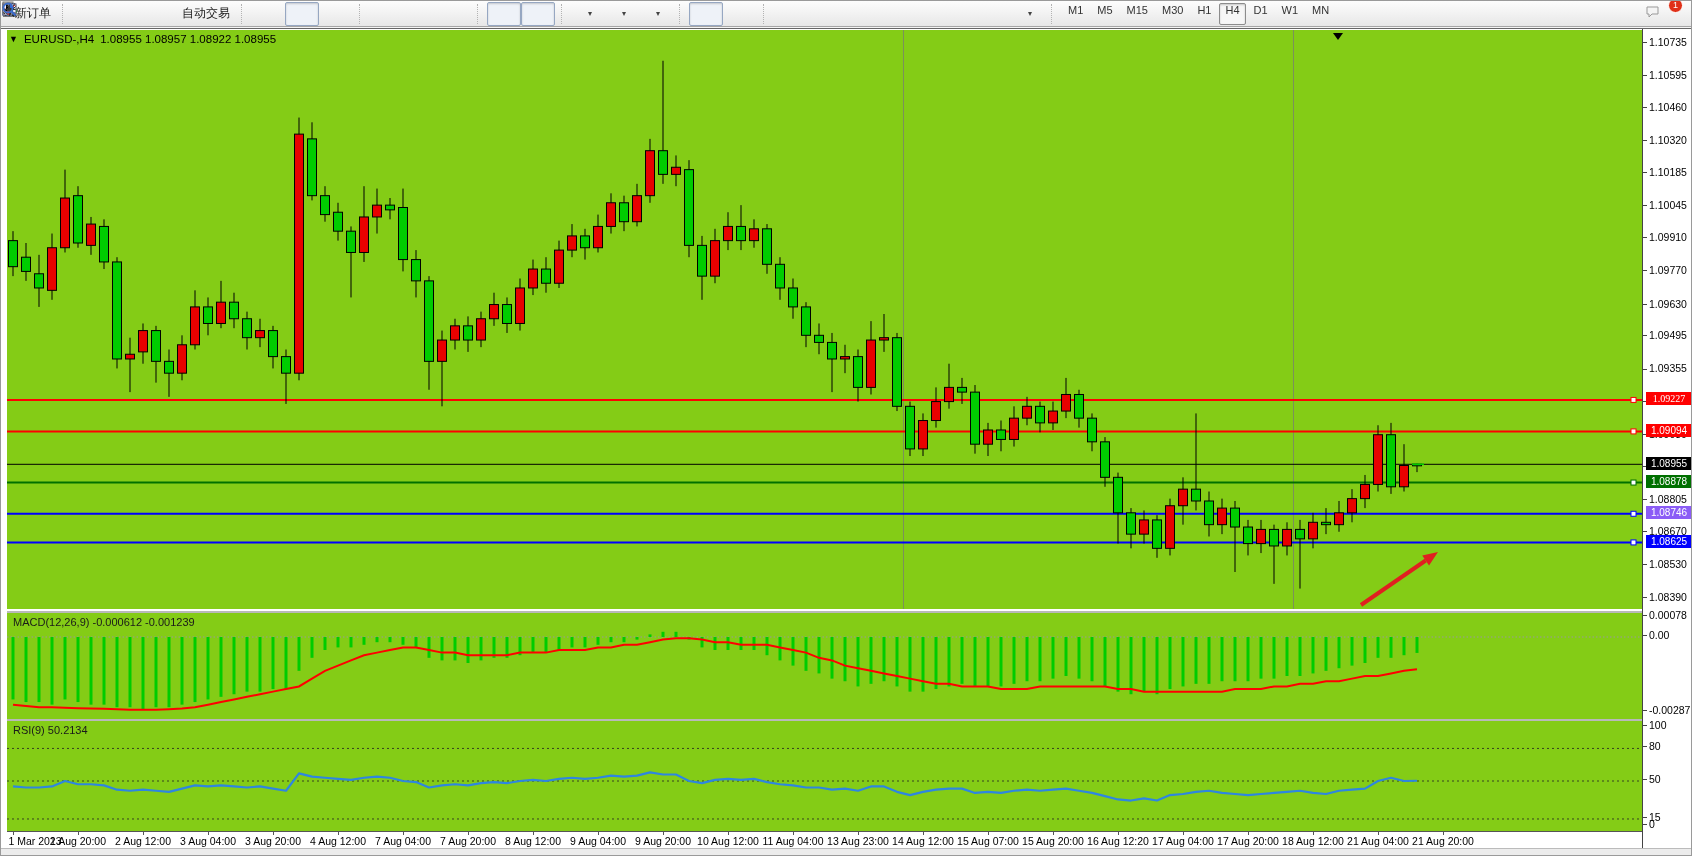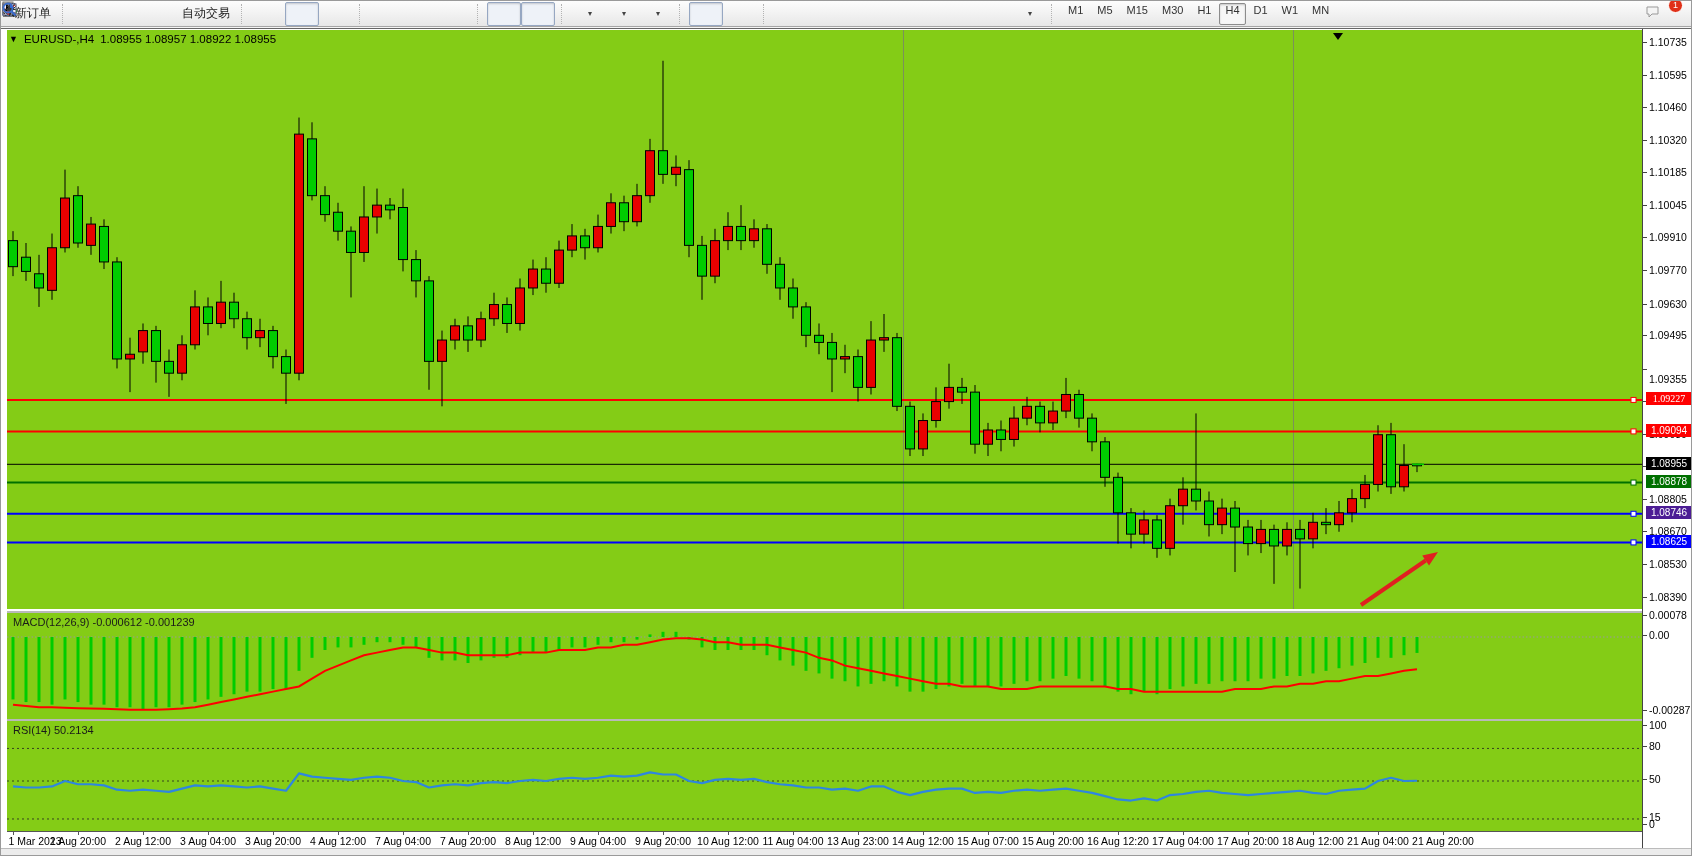--- a/index.html
+++ b/index.html
@@ -676,21 +676,21 @@
           <line x1="1345" y1="24" x2="1345" y2="52.622" stroke="#00cc00" stroke-width="3"></line>
           <line x1="1358" y1="24" x2="1358" y2="50.019999999999996" stroke="#00cc00" stroke-width="3"></line>
           <line x1="1371" y1="24" x2="1371" y2="44.816" stroke="#00cc00" stroke-width="3"></line>
           <line x1="1384" y1="24" x2="1384" y2="44.816" stroke="#00cc00" stroke-width="3"></line>
           <line x1="1397" y1="24" x2="1397" y2="42.214" stroke="#00cc00" stroke-width="3"></line>
           <line x1="1410" y1="24" x2="1410" y2="39.92424" stroke="#00cc00" stroke-width="3"></line>
           <polyline points="6,91.65200000000002 19,92.953 32,94.254 45,94.254 58,94.7744 71,95.2948 84,95.555 97,95.8152 110,96.33560000000001 123,96.856 136,96.856 149,96.856 162,96.33560000000001 175,95.555 188,94.254 201,91.65200000000002 214,89.05 227,86.44800000000001 240,83.846 253,81.244 266,78.64200000000001 279,76.03999999999999 292,73.438 305,65.632 318,57.82600000000001 331,52.622 344,47.418000000000006 357,42.214 370,39.612 383,37.01 396,34.408 409,34.408 422,37.01 435,39.612 448,39.612 461,42.214 474,42.214 487,42.214 500,42.214 513,39.612 526,39.612 539,39.612 552,37.01 565,37.01 578,37.01 591,34.408 604,34.408 617,31.806 630,31.806 643,29.204 656,26.602 669,25.301000000000002 682,25.301000000000002 695,26.602 708,29.204 721,29.204 734,31.806 747,31.806 760,31.806 773,34.408 786,37.01 799,39.612 812,44.816 825,47.418000000000006 838,52.622 851,55.224000000000004 864,57.82600000000001 877,60.428 890,63.03 903,65.632 916,68.23400000000001 929,70.83600000000001 942,70.83600000000001 955,73.438 968,73.438 981,73.438 994,76.03999999999999 1007,76.03999999999999 1020,76.03999999999999 1033,73.438 1046,73.438 1059,73.438 1072,73.438 1085,73.438 1098,73.438 1111,76.03999999999999 1124,76.03999999999999 1137,78.64200000000001 1150,78.64200000000001 1163,78.64200000000001 1176,78.64200000000001 1189,78.64200000000001 1202,78.64200000000001 1215,78.64200000000001 1228,76.03999999999999 1241,76.03999999999999 1254,76.03999999999999 1267,73.438 1280,73.438 1293,70.83600000000001 1306,70.83600000000001 1319,68.23400000000001 1332,68.23400000000001 1345,65.632 1358,63.03 1371,63.03 1384,60.428 1397,57.82600000000001 1410,56.238780000000006" fill="none" stroke="#ff0000" stroke-width="2"></polyline>
         </svg>
       </div>
     <div class="panel" id="rsi-panel">
-      <div class="ind-label">RSI(14) 50.2134</div>
+      <div class="ind-label">RSI(9) 50.2134</div>
     <svg width="1635" height="111">
           <line x1="0" y1="27.450000000000003" x2="1635" y2="27.450000000000003" stroke="#222" stroke-width="0.8" stroke-dasharray="2,3"></line>
           <line x1="0" y1="60" x2="1635" y2="60" stroke="#222" stroke-width="0.8" stroke-dasharray="2,3"></line>
           <line x1="0" y1="97.975" x2="1635" y2="97.975" stroke="#222" stroke-width="0.8" stroke-dasharray="2,3"></line>
           <polyline points="6,65.425 19,66.51 32,66.51 45,65.425 58,60 71,63.255 84,63.255 97,64.34 110,68.68 123,69.765 136,68.68 149,69.765 162,70.85 175,67.595 188,64.34 201,65.425 214,64.34 227,65.425 240,66.51 253,65.425 266,67.595 279,69.765 292,52.405 305,55.66 318,56.745 331,57.83 344,58.915 357,56.745 370,55.66 383,56.745 396,60 409,61.085 422,66.51 435,64.34 448,63.255 461,64.34 474,62.17 487,61.085 500,62.17 513,60 526,58.915 539,60 552,57.83 565,56.745 578,57.83 591,56.745 604,54.575 617,55.66 630,54.575 643,51.32 656,53.49 669,53.49 682,60 695,62.17 708,58.915 721,57.83 734,58.915 747,57.83 760,61.085 773,63.255 786,64.34 799,66.51 812,66.51 825,68.68 838,67.595 851,69.765 864,65.425 877,65.425 890,70.85 903,74.105 916,70.85 929,68.68 942,67.595 955,67.595 968,71.935 981,70.85 994,71.935 1007,69.765 1020,68.68 1033,69.765 1046,68.68 1059,67.595 1072,69.765 1085,71.935 1098,75.19 1111,78.445 1124,79.53 1137,77.36 1150,79.53 1163,74.105 1176,73.02 1189,70.85 1202,69.765 1215,71.935 1228,73.02 1241,74.105 1254,73.02 1267,71.935 1280,70.85 1293,69.765 1306,71.935 1319,73.02 1332,69.765 1345,68.68 1358,67.595 1371,60 1384,56.745 1397,60 1410,59.772149999999996" fill="none" stroke="#2e86e0" stroke-width="2.2" stroke-linejoin="round"></polyline>
         </svg>
       </div>
     <div id="time-axis">
         <div class="ttick" style="left: 6px;"></div>
         <div class="tlabel" style="left: 28px;">1 Mar 2023</div>
@@ -754,40 +754,40 @@
         <div class="plabel" style="top: 170.316px;">1.10045</div>
         <div class="ptick" style="top: 208.269px;"></div>
         <div class="plabel" style="top: 202.269px;">1.09910</div>
         <div class="ptick" style="top: 241.406px;"></div>
         <div class="plabel" style="top: 235.406px;">1.09770</div>
         <div class="ptick" style="top: 274.542px;"></div>
         <div class="plabel" style="top: 268.542px;">1.09630</div>
         <div class="ptick" style="top: 306.496px;"></div>
         <div class="plabel" style="top: 300.496px;">1.09495</div>
         <div class="ptick" style="top: 339.632px;"></div>
-        <div class="plabel" style="top: 344px;">1.09355</div>
+        <div class="plabel" style="top: 333px;">1.09355</div>
         <div class="ptick" style="top: 371.585px;"></div>
         <div class="plabel" style="top: 365.585px;">1.09220</div>
         <div class="ptick" style="top: 404.722px;"></div>
         <div class="plabel" style="top: 398.722px;">1.09080</div>
         <div class="ptick" style="top: 436.675px;"></div>
         <div class="plabel" style="top: 430.675px;">1.08945</div>
         <div class="ptick" style="top: 469.812px;"></div>
         <div class="plabel" style="top: 463.812px;">1.08805</div>
         <div class="ptick" style="top: 501.765px;"></div>
         <div class="plabel" style="top: 495.765px;">1.08670</div>
         <div class="ptick" style="top: 534.901px;"></div>
         <div class="plabel" style="top: 528.901px;">1.08530</div>
         <div class="ptick" style="top: 568.038px;"></div>
         <div class="plabel" style="top: 562.038px; text-align: right;">1.08390</div>
         <div class="badge" style="top: 363.429px; background: rgb(255, 0, 0); font-family: Liberation Serif, serif;">1.09227</div>
         <div class="badge" style="top: 394.908px; background: rgb(255, 0, 0);">1.09094</div>
         <div class="badge" style="top: 427.808px; background: rgb(0, 0, 0);">1.08955</div>
         <div class="badge" style="top: 446.033px; background: rgb(0, 112, 0);">1.08878</div>
-        <div class="badge" style="top: 477.276px; background: #4c1d95;">1.08746</div>
+        <div class="badge" style="top: 477.276px; background: #8b5cf6;">1.08746</div>
         <div class="badge" style="top: 505.916px; background: rgb(0, 0, 255);">1.08625</div>
         <div class="ptick" style="top: 585.704px;"></div>
         <div class="plabel" style="top: 579.704px;">0.00078</div>
         <div class="ptick" style="top: 606px;"></div>
         <div class="plabel" style="top: 600px;">0.00</div>
         <div class="ptick" style="top: 680.703px;"></div>
         <div class="plabel" style="top: 674.703px;">-0.002871</div>
         <div class="ptick" style="top: 695.75px;"></div>
         <div class="plabel" style="top: 689.75px;">100</div>
         <div class="ptick" style="top: 717.45px;"></div>

